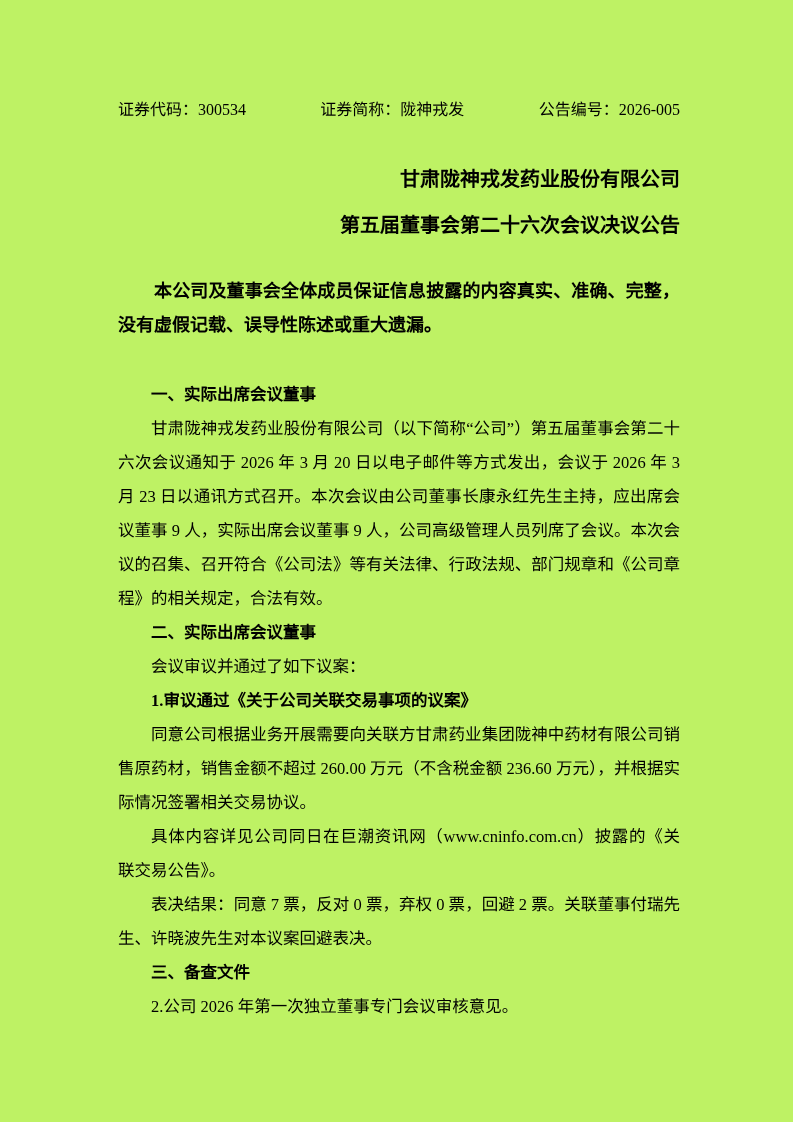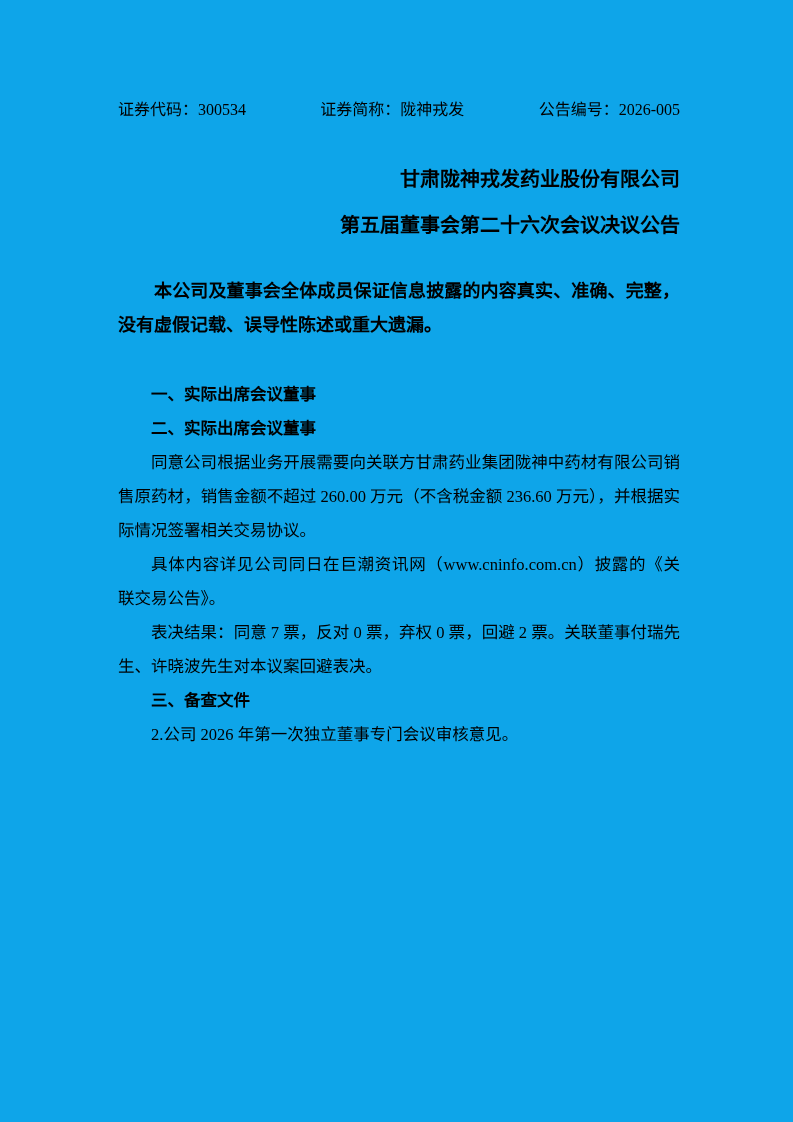--- a/index.html
+++ b/index.html
@@ -12,21 +12,21 @@
     height: 1122px;
     color: #000000;
     font-family: "Liberation Serif", "DejaVu Serif", serif;
     overflow: hidden;
   }
   .page {
     box-sizing: border-box;
     width: 793px;
     height: 1122px;
     padding: 100px 113px 40px 118px;
-    background: #0ea5e9;
+    background: #bef264;
   }
   .header-row {
     display: flex;
     justify-content: space-between;
     align-items: baseline;
     font-size: 16px;
     line-height: 20px;
     margin-bottom: 36px;
     white-space: nowrap;
   }
@@ -82,22 +82,25 @@
   </div>
 
   <h1 class="title-block">
     <span class="title-line">甘肃陇神戎发药业股份有限公司</span>
     <span class="title-line">第五届董事会第二十六次会议决议公告</span>
   </h1>
 
   <p class="disclaimer">本公司及董事会全体成员保证信息披露的内容真实、准确、完整，没有虚假记载、误导性陈述或重大遗漏。</p>
 
   <h2 class="section-heading">一、实际出席会议董事</h2>
+  <p class="body-para">甘肃陇神戎发药业股份有限公司（以下简称“公司”）第五届董事会第二十六次会议通知于 2026 年 3 月 20 日以电子邮件等方式发出，会议于 2026 年 3 月 23 日以通讯方式召开。本次会议由公司董事长康永红先生主持，应出席会议董事 9 人，实际出席会议董事 9 人，公司高级管理人员列席了会议。本次会议的召集、召开符合《公司法》等有关法律、行政法规、部门规章和《公司章程》的相关规定，合法有效。</p>
 
   <h2 class="section-heading">二、实际出席会议董事</h2>
+  <p class="body-para">会议审议并通过了如下议案：</p>
+  <p class="proposal-heading">1.审议通过《关于公司关联交易事项的议案》</p>
   <p class="body-para">同意公司根据业务开展需要向关联方甘肃药业集团陇神中药材有限公司销售原药材，销售金额不超过 260.00 万元（不含税金额 236.60 万元），并根据实际情况签署相关交易协议。</p>
   <p class="body-para">具体内容详见公司同日在巨潮资讯网（www.cninfo.com.cn）披露的《关联交易公告》。</p>
   <p class="body-para">表决结果：同意 7 票，反对 0 票，弃权 0 票，回避 2 票。关联董事付瑞先生、许晓波先生对本议案回避表决。</p>
 
   <h2 class="section-heading">三、备查文件</h2>
   <p class="body-para">2.公司 2026 年第一次独立董事专门会议审核意见。</p>
 
 </div>
 
 </body></html>

